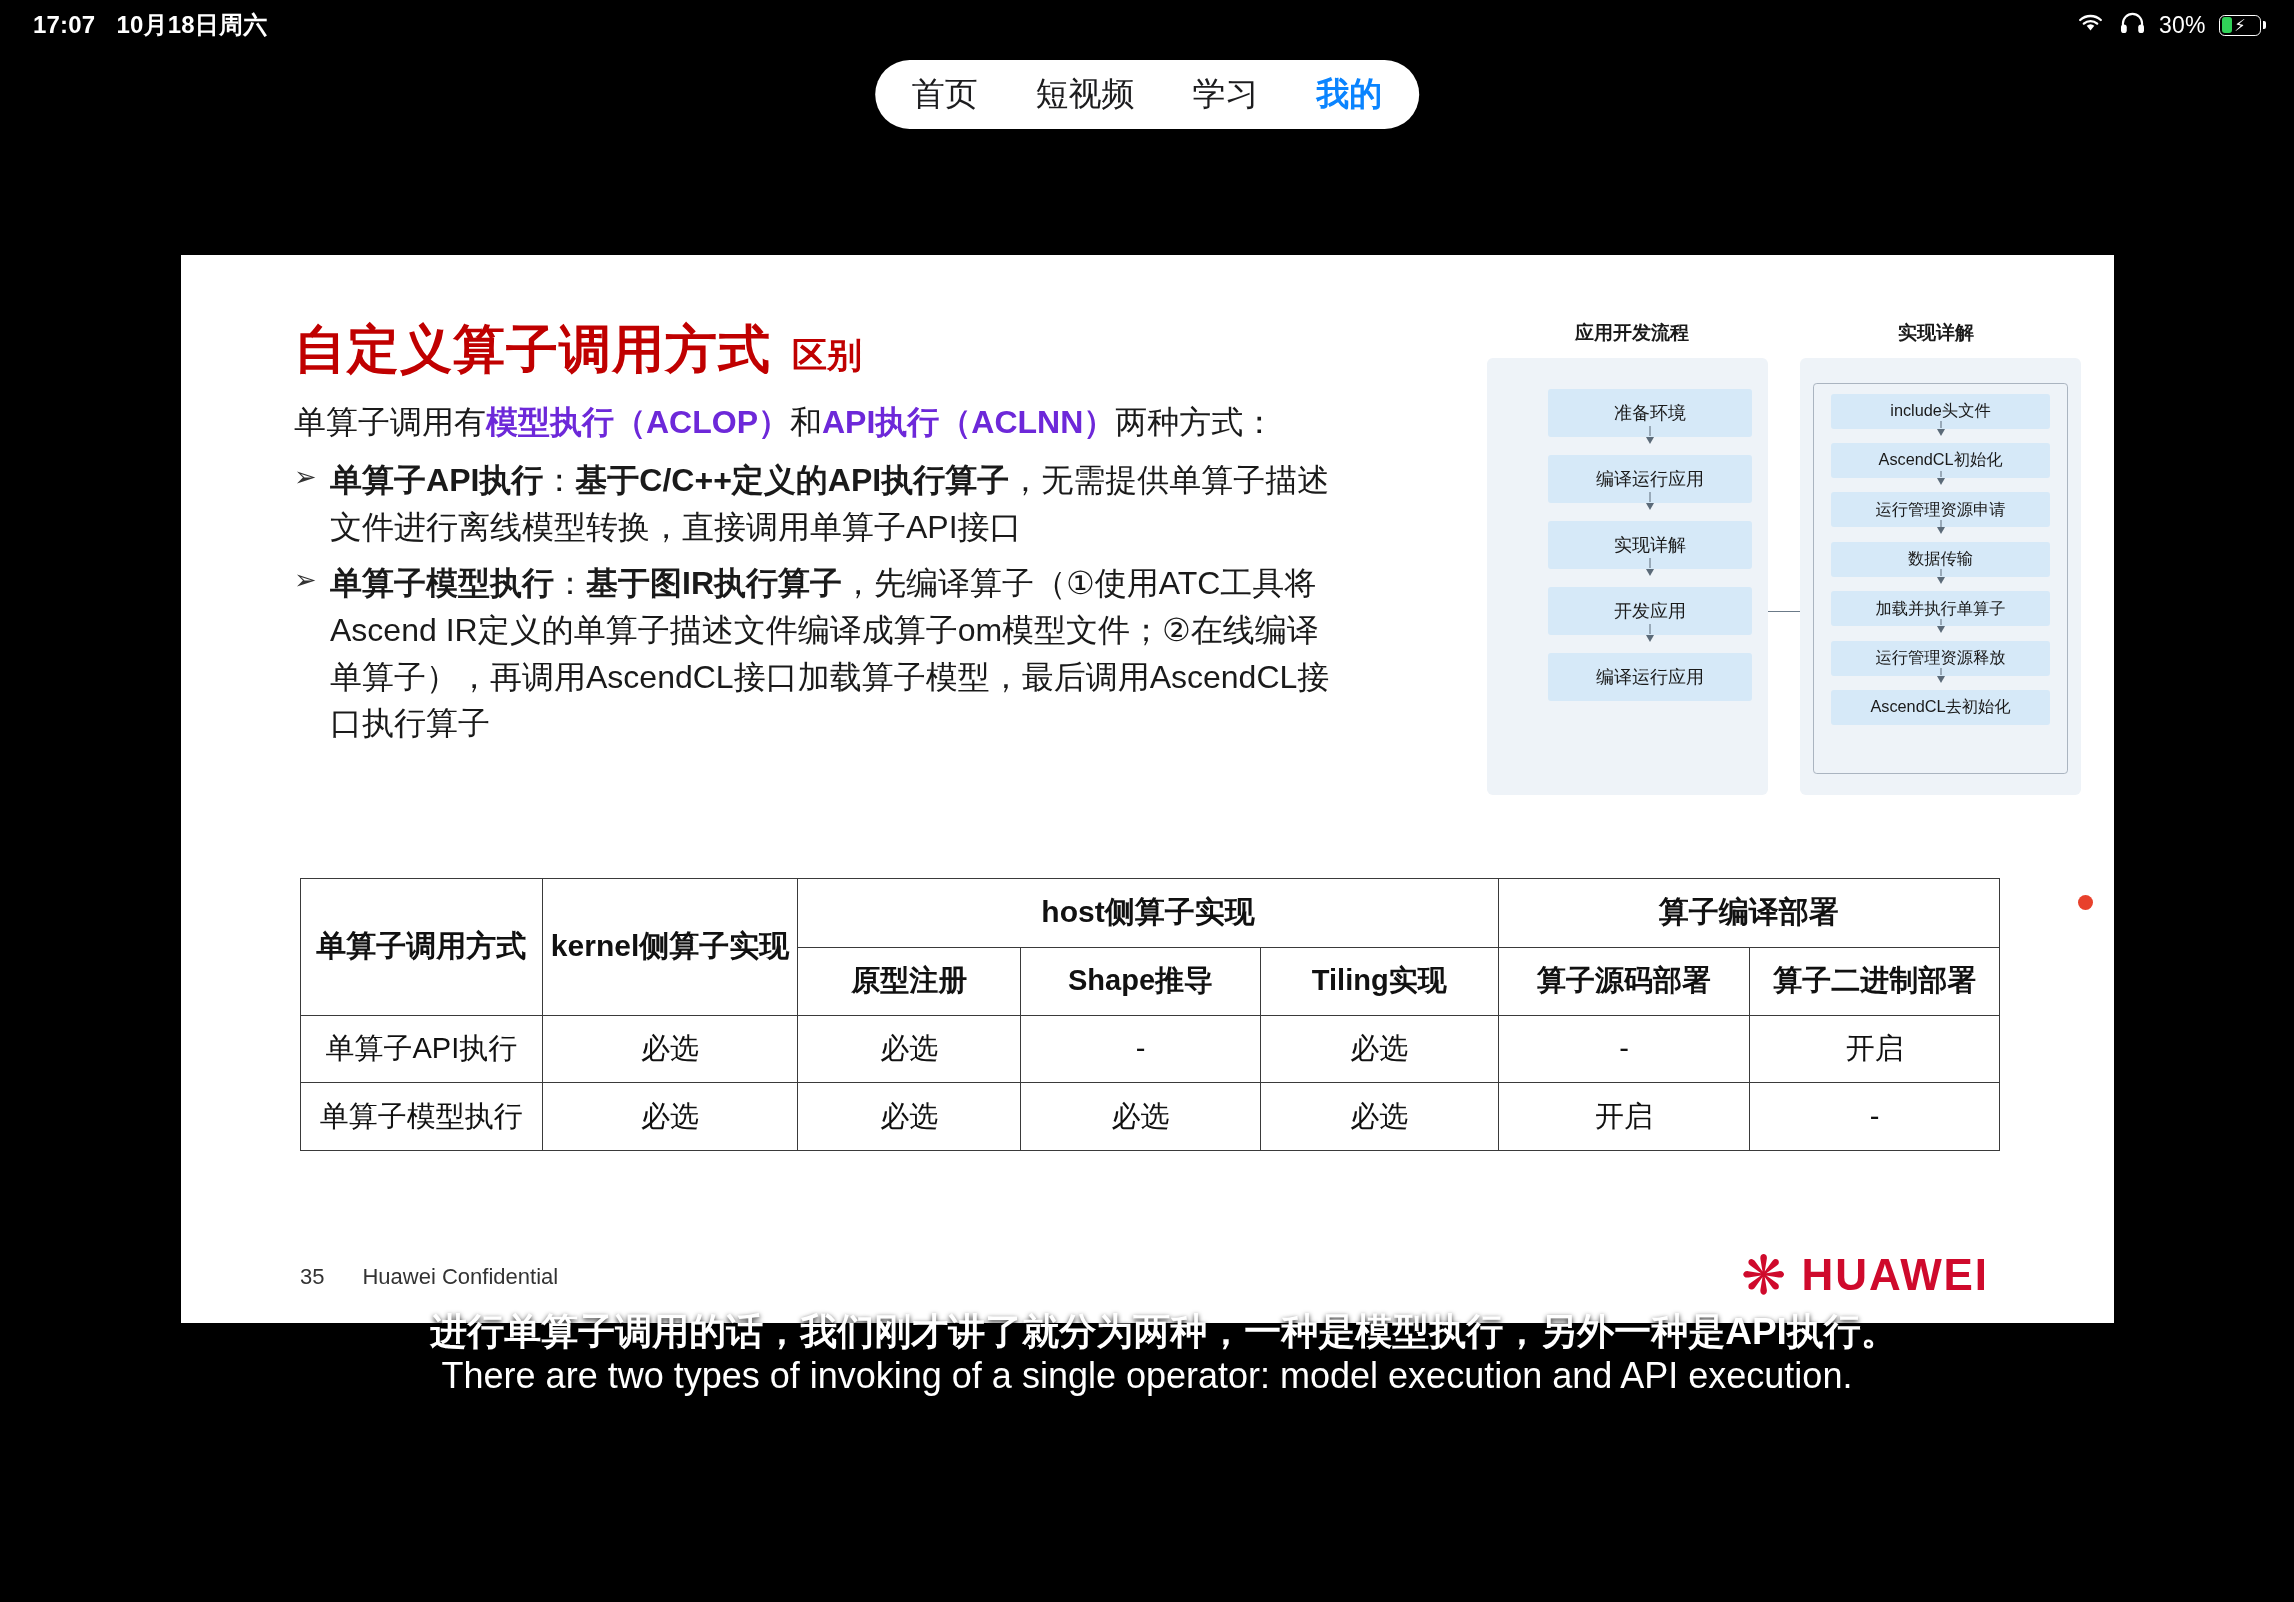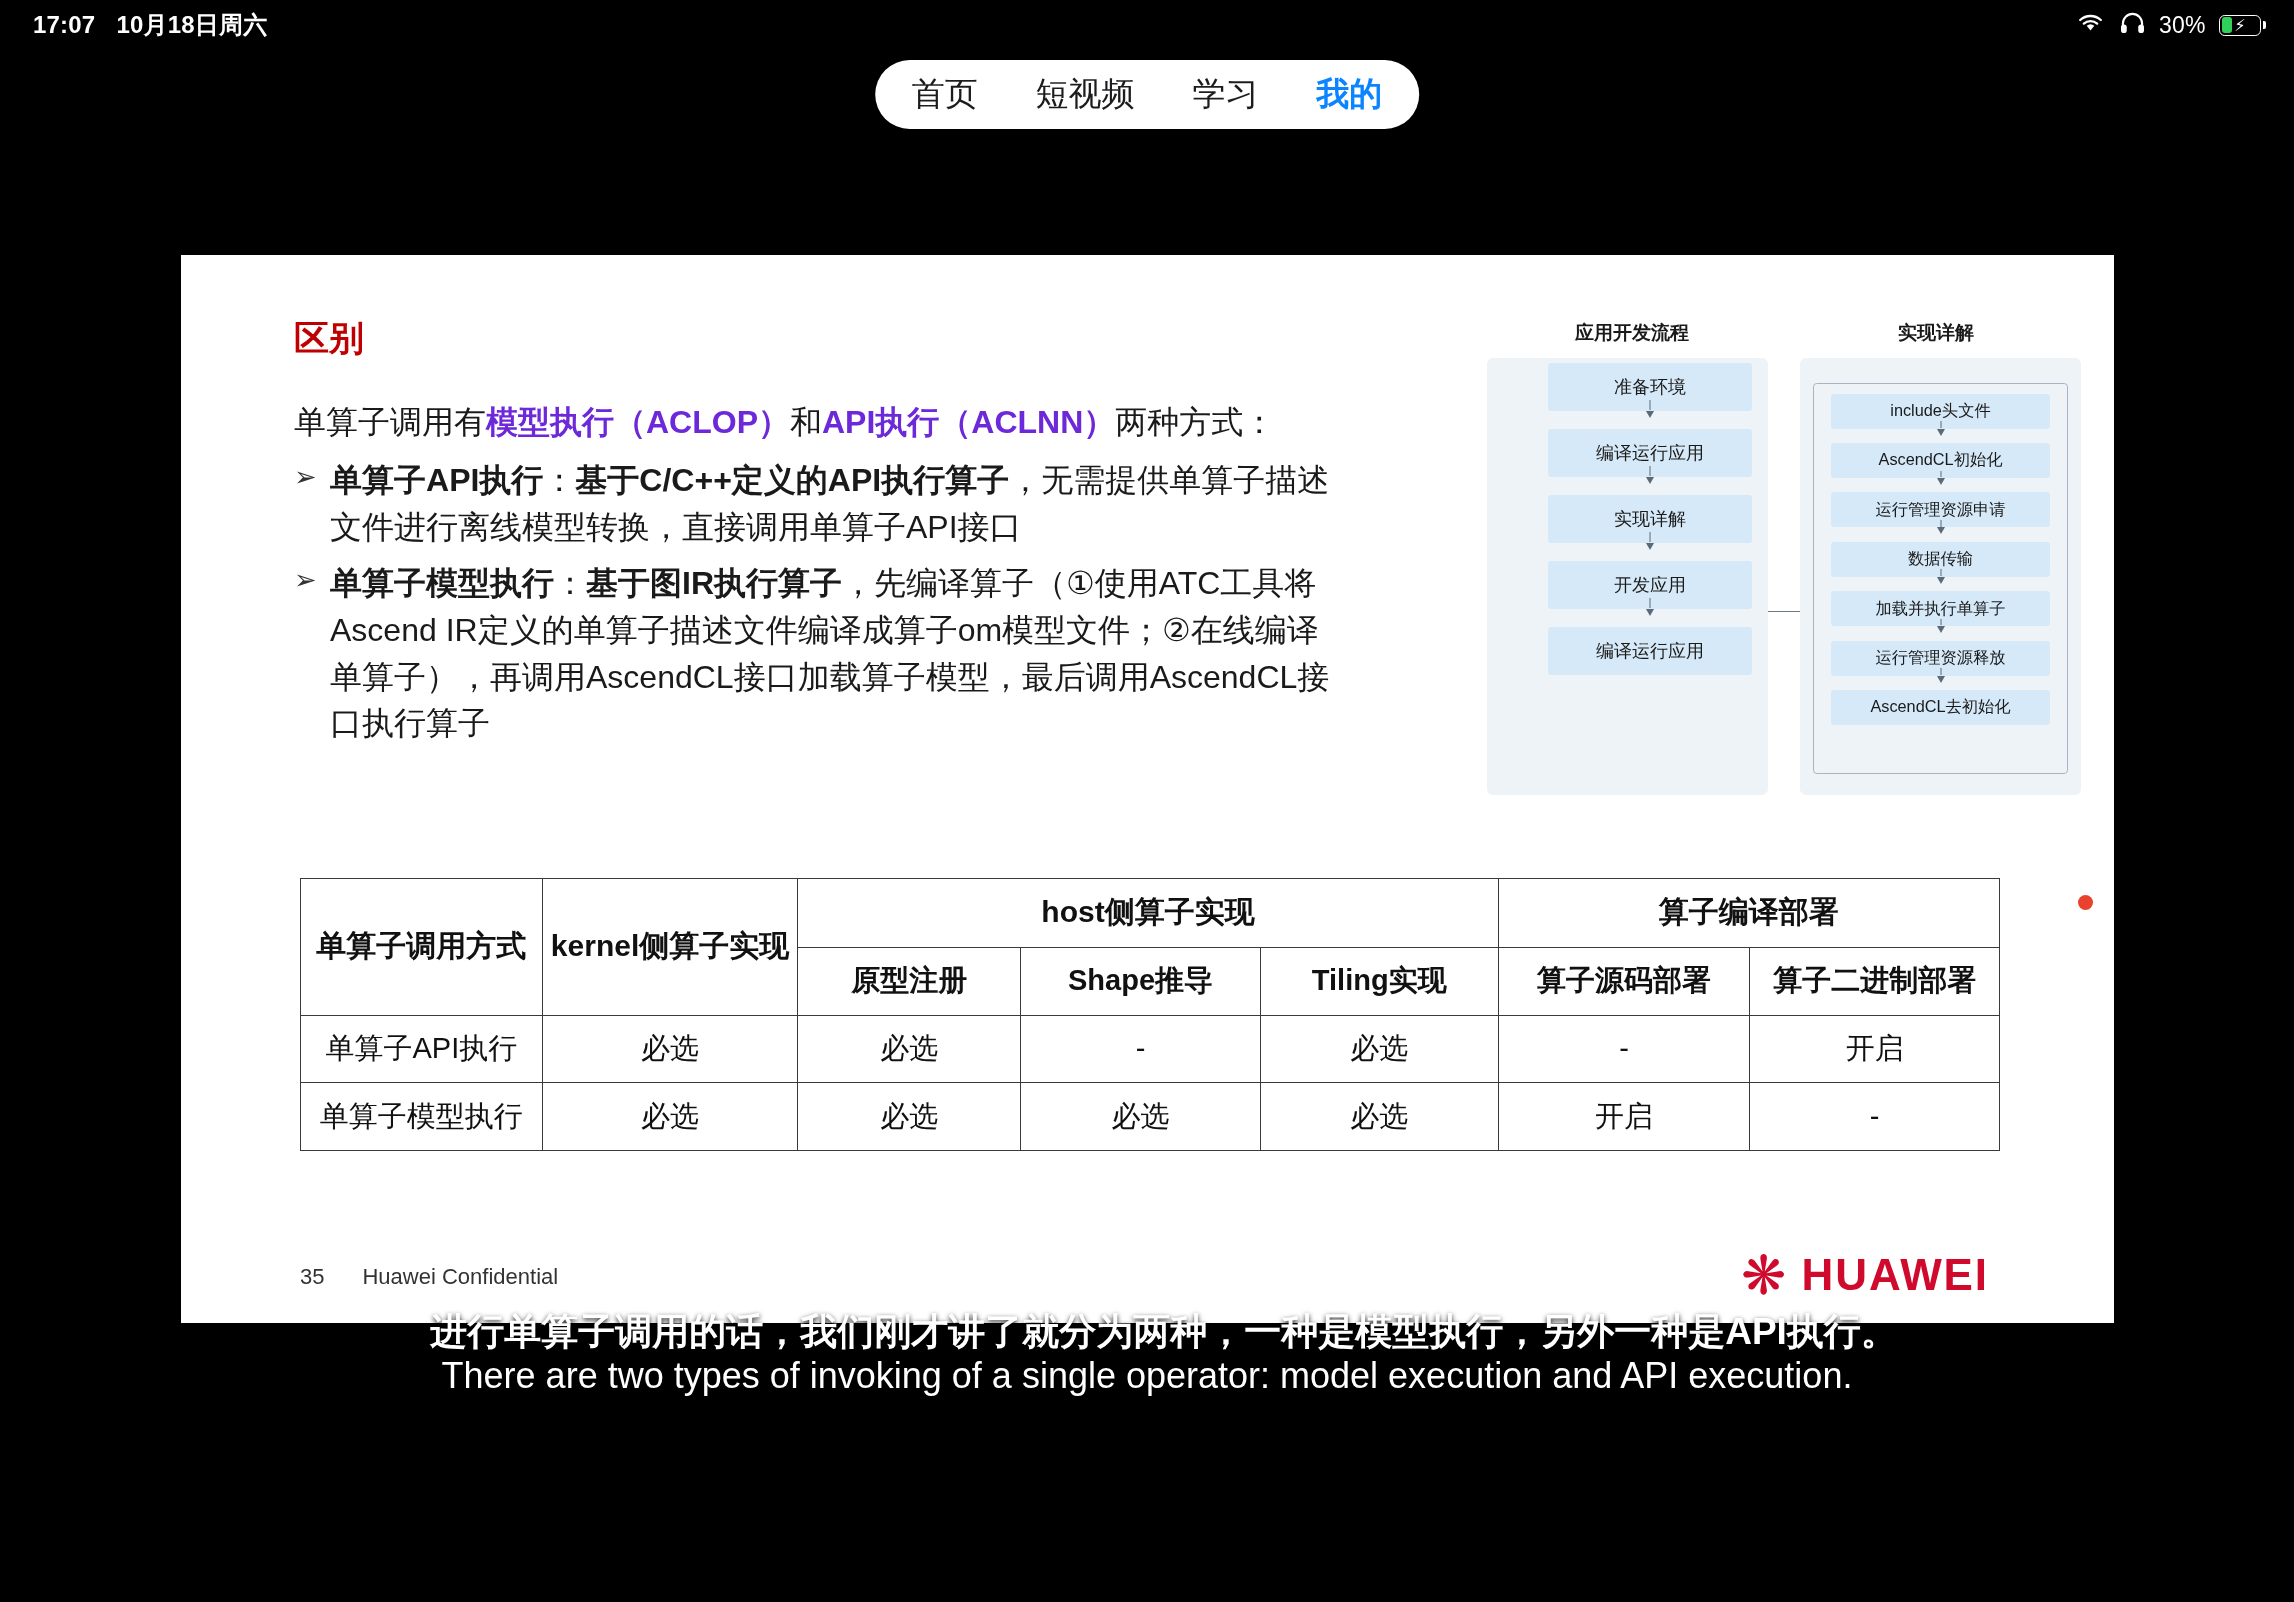--- a/index.html
+++ b/index.html
@@ -212,20 +212,21 @@
   <div class="tab">短视频</div>
   <div class="tab">学习</div>
   <div class="tab active">我的</div>
 </div>
 
 <div class="stage">
 
   <div class="slide">
 
     <div class="slide-title">
+      <span class="main">自定义算子调用方式</span>
       <span class="sub">区别</span>
     </div>
 
     <div class="body-text">
       <div class="lead">
         <span>单算子调用有</span><span class="red">模型执行（ACLOP）</span><span>和</span><span class="red">API执行（ACLNN）</span><span>两种方式：</span>
       </div>
 
       <div class="bullet">
         <span class="mark">➢</span>
@@ -236,21 +237,21 @@
         <span class="mark">➢</span>
         <span class="txt"><b>单算子模型执行</b><span>：</span><b>基于图IR执行算子</b><span>，先编译算子（①使用ATC工具将Ascend IR定义的单算子描述文件编译成算子om模型文件；②在线编译单算子），再调用AscendCL接口加载算子模型，最后调用AscendCL接口执行算子</span></span>
       </div>
     </div>
 
     <div class="diagrams">
       <div class="diag-head left">应用开发流程</div>
       <div class="diag-head right">实现详解</div>
 
       <div class="panel left">
-        <div class="flow" style="padding-top:5px;margin-left:45px;">
+        <div class="flow" style="padding-top:31px;margin-left:45px;">
           <div class="node">准备环境</div>
           <div class="gap">
               <div class="arrow"></div>
             </div>
           <div class="node">编译运行应用</div>
           <div class="gap">
               <div class="arrow"></div>
             </div>
           <div class="node">实现详解</div>
           <div class="gap">

